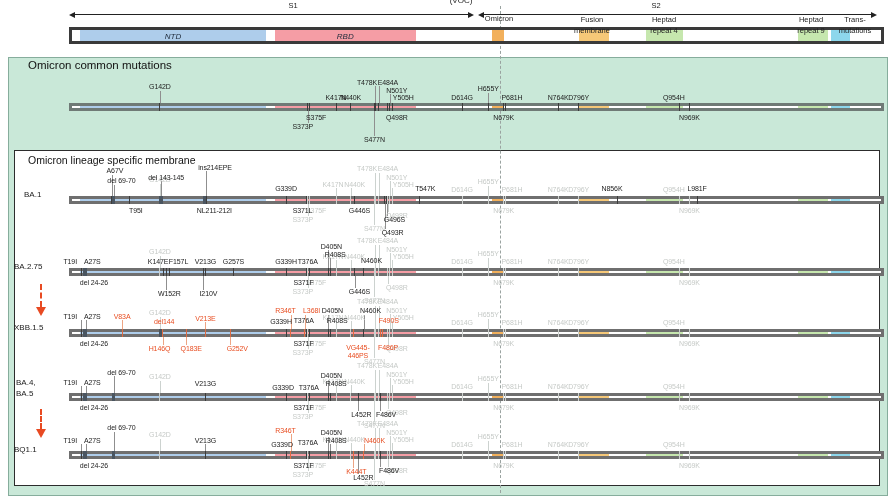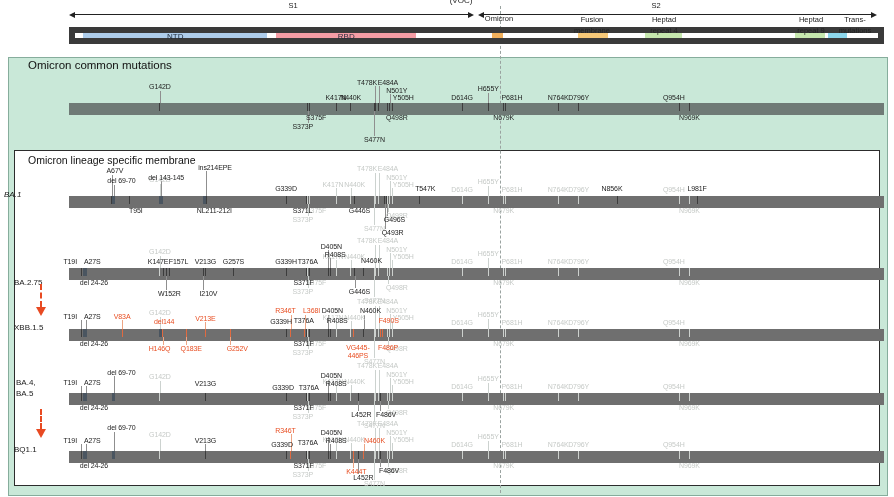--- a/index.html
+++ b/index.html
@@ -2,21 +2,21 @@
 <html><head>
 <meta charset="utf-8">
 <style>
   html,body{margin:0;padding:0;}
   body{width:894px;height:497px;position:relative;overflow:hidden;background:#ffffff;
        font-family:"Liberation Sans", sans-serif;}
   .abs{position:absolute;}
   .mutlab{position:absolute;font-size:7px;line-height:8px;white-space:nowrap;transform:translateX(-50%);z-index:6;letter-spacing:-0.1px;text-align:center;}
   .tick{position:absolute;width:1px;z-index:5;}
   .leader{position:absolute;width:1px;z-index:4;}
-  .bar{position:absolute;background:#ffffff;border:6px solid #6d28d9;z-index:3;box-sizing:border-box;}
+  .bar{position:absolute;background:#ffffff;border:3px solid #6d28d9;z-index:3;box-sizing:border-box;font-style:italic;}
   .region{position:absolute;top:0;height:100%;}
   .region-label{position:absolute;font-size:8px;color:#1e2a3a;transform:translate(-50%,-50%);top:50%;white-space:nowrap;}
   .feat{position:absolute;font-size:7.5px;line-height:11px;color:#222;transform:translateX(-50%);text-align:center;white-space:nowrap;z-index:7;}
   .arrline{position:absolute;height:1px;background:#222;z-index:2;}
   .ahead{position:absolute;width:0;height:0;z-index:2;}
   .title1{position:absolute;font-size:11.5px;color:#111;z-index:6;}
   .title2{position:absolute;font-size:10.5px;color:#111;z-index:6;}
   .rowlab{position:absolute;font-size:8px;color:#1a1a1a;line-height:9px;z-index:6;}
   .dash{position:absolute;border-left:1px dashed #9aa3a0;width:0;z-index:2;}
   .reddash{position:absolute;border-left:2px dashed #e84a22;width:0;z-index:6;}
@@ -125,21 +125,21 @@
     <div class="mutlab" style="left:689.4px;top:114.0px;color:#1c1c1c;">N969K</div>
     <div class="bar" style="left:69px;top:196px;width:815px;height:8px;border-color:#6f6f6f;">
       <div class="region" style="left:1.021%;width:22.938%;background:#aecdeb;"></div>
       <div class="region" style="left:25.059%;width:17.439%;background:#f59da5;"></div>
       <div class="region" style="left:51.925%;width:1.414%;background:#f2b05c;"></div>
       <div class="region" style="left:62.687%;width:3.692%;background:#f6c878;"></div>
       <div class="region" style="left:71.013%;width:4.556%;background:#c6e7ae;"></div>
       <div class="region" style="left:89.709%;width:3.692%;background:#c6e7ae;"></div>
       <div class="region" style="left:93.794%;width:2.357%;background:#8dd7ec;"></div>
     </div>
-    <div class="rowlab" style="left:4px;top:190px;font-style:italic;">BA.1</div>
+    <div class="rowlab" style="left:24px;top:190px;">BA.1</div>
     <div class="tick" style="left:159.4px;top:196px;height:8px;width:1px;background:#cdd1ce;"></div>
     <div class="mutlab" style="left:159.9px;top:176.2px;color:#c6cac7;">G142D</div>
     <div class="leader" style="left:159.9px;top:183.7px;height:12.3px;background:#ccd2cf;"></div>
     <div class="tick" style="left:335.5px;top:196px;height:8px;width:1px;background:#cdd1ce;"></div>
     <div class="mutlab" style="left:333.0px;top:180.7px;color:#c6cac7;">K417N</div>
     <div class="leader" style="left:336.0px;top:188.2px;height:7.8px;background:#ccd2cf;"></div>
     <div class="tick" style="left:350.2px;top:196px;height:8px;width:1px;background:#cdd1ce;"></div>
     <div class="mutlab" style="left:354.7px;top:180.7px;color:#c6cac7;">N440K</div>
     <div class="leader" style="left:350.7px;top:188.2px;height:7.8px;background:#ccd2cf;"></div>
     <div class="tick" style="left:374.5px;top:196px;height:8px;width:1px;background:#cdd1ce;"></div>
@@ -218,21 +218,21 @@
     <div class="leader" style="left:384.6px;top:204px;height:24.6px;background:#8f8f8f;"></div>
     <div class="bar" style="left:69px;top:268px;width:815px;height:8px;border-color:#6f6f6f;">
       <div class="region" style="left:1.021%;width:22.938%;background:#aecdeb;"></div>
       <div class="region" style="left:25.059%;width:17.439%;background:#f59da5;"></div>
       <div class="region" style="left:51.925%;width:1.414%;background:#f2b05c;"></div>
       <div class="region" style="left:62.687%;width:3.692%;background:#f6c878;"></div>
       <div class="region" style="left:71.013%;width:4.556%;background:#c6e7ae;"></div>
       <div class="region" style="left:89.709%;width:3.692%;background:#c6e7ae;"></div>
       <div class="region" style="left:93.794%;width:2.357%;background:#8dd7ec;"></div>
     </div>
-    <div class="rowlab" style="left:14px;top:278px;">BA.2.75</div>
+    <div class="rowlab" style="left:14px;top:262px;">BA.2.75</div>
     <div class="tick" style="left:159.4px;top:268px;height:8px;width:1px;background:#cdd1ce;"></div>
     <div class="mutlab" style="left:159.9px;top:248.2px;color:#c6cac7;">G142D</div>
     <div class="leader" style="left:159.9px;top:255.7px;height:12.3px;background:#ccd2cf;"></div>
     <div class="tick" style="left:335.5px;top:268px;height:8px;width:1px;background:#cdd1ce;"></div>
     <div class="mutlab" style="left:333.0px;top:252.7px;color:#c6cac7;">K417N</div>
     <div class="leader" style="left:336.0px;top:260.2px;height:7.8px;background:#ccd2cf;"></div>
     <div class="tick" style="left:350.2px;top:268px;height:8px;width:1px;background:#cdd1ce;"></div>
     <div class="mutlab" style="left:354.7px;top:252.7px;color:#c6cac7;">N440K</div>
     <div class="leader" style="left:350.7px;top:260.2px;height:7.8px;background:#ccd2cf;"></div>
     <div class="tick" style="left:374.5px;top:268px;height:8px;width:1px;background:#cdd1ce;"></div>

